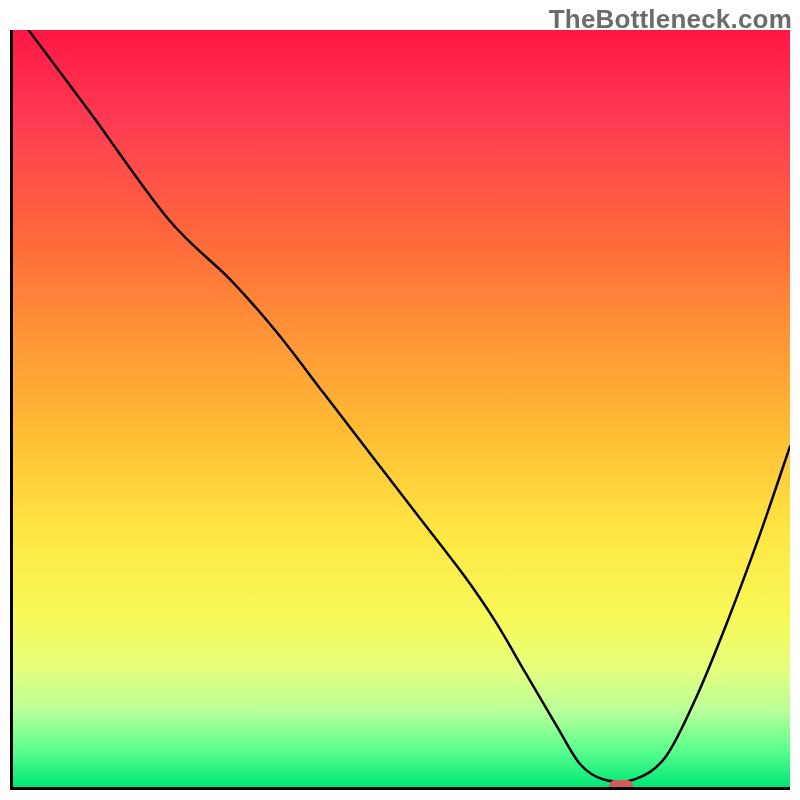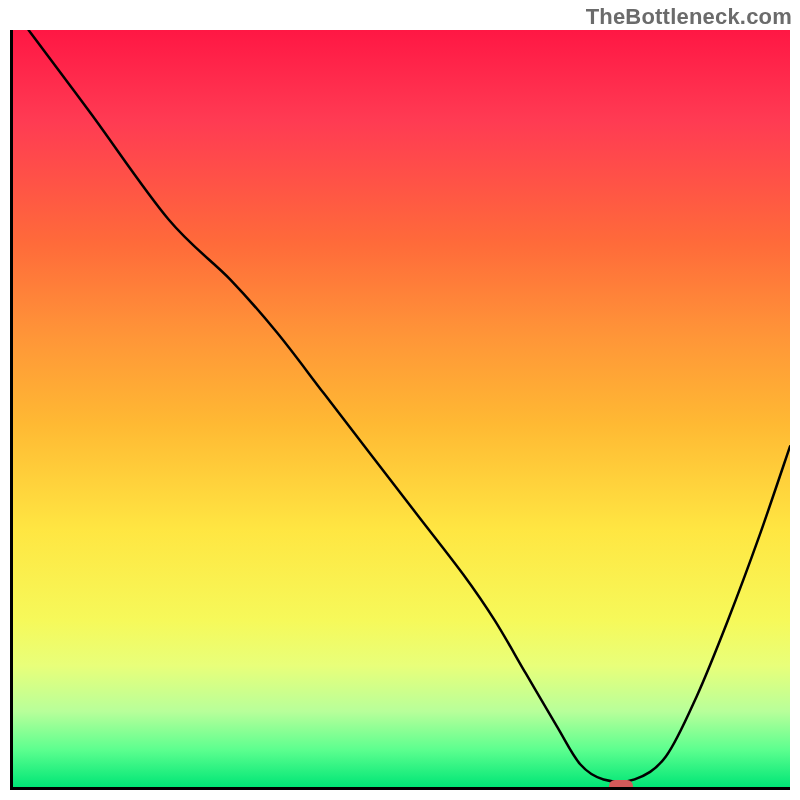--- a/index.html
+++ b/index.html
@@ -12,21 +12,21 @@
   }
   .wrap {
     position: relative;
     width: 800px;
     height: 800px;
   }
   .watermark {
     position: absolute;
     top: 4px;
     right: 8px;
-    font-size: 22px;
+    font-size: 26px;
     font-weight: bold;
     color: #6b6b6b;
     letter-spacing: 0.2px;
     z-index: 10;
   }
   .plot {
     position: absolute;
     left: 10px;
     top: 30px;
     width: 780px;

